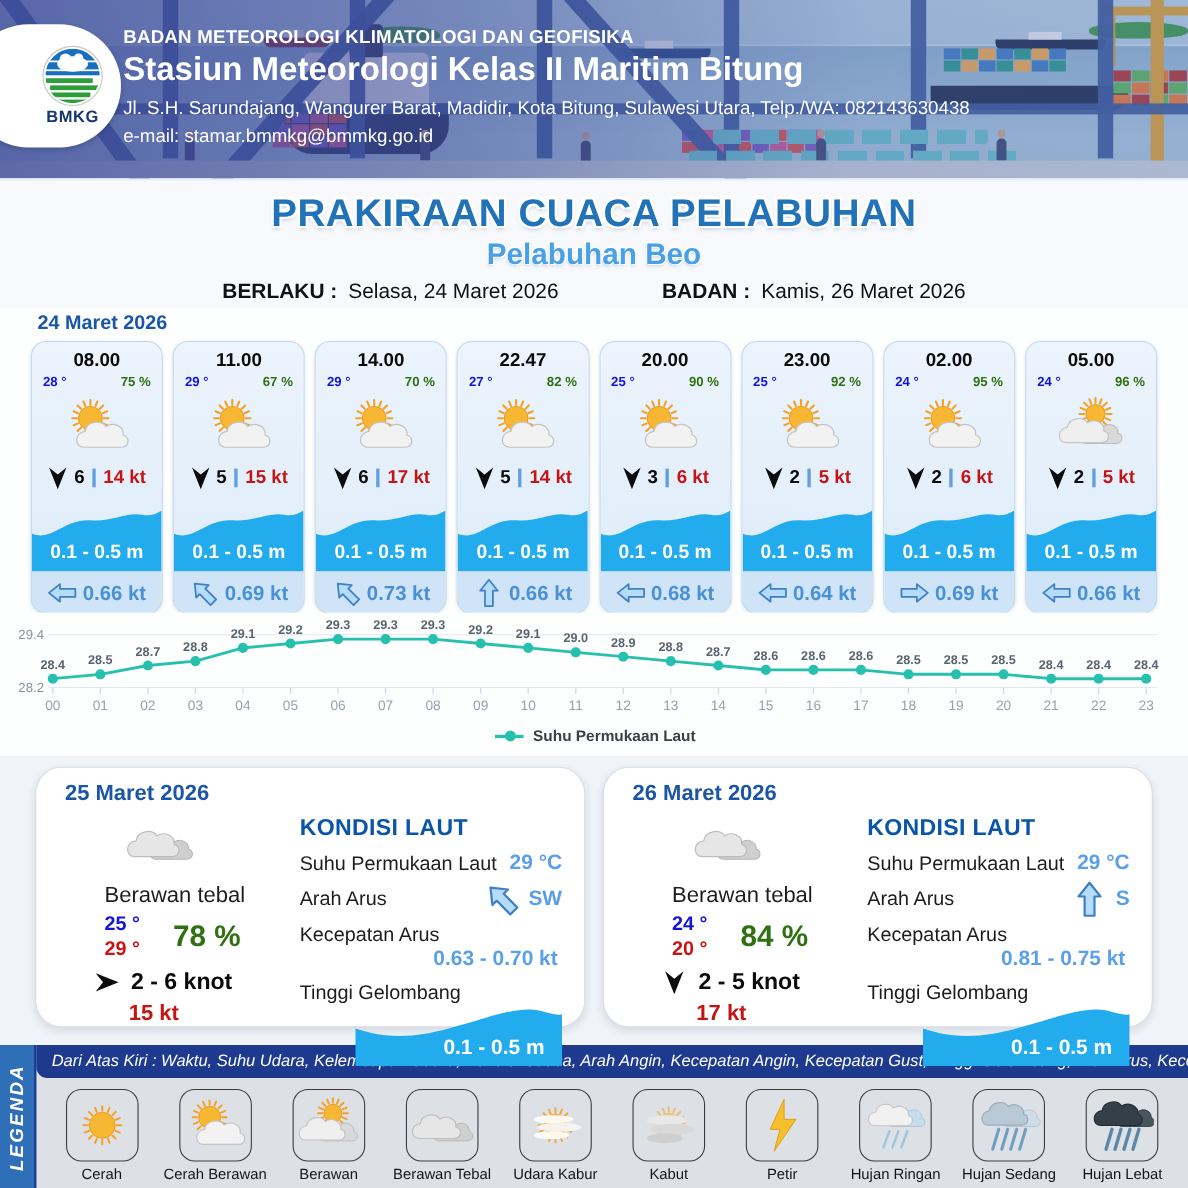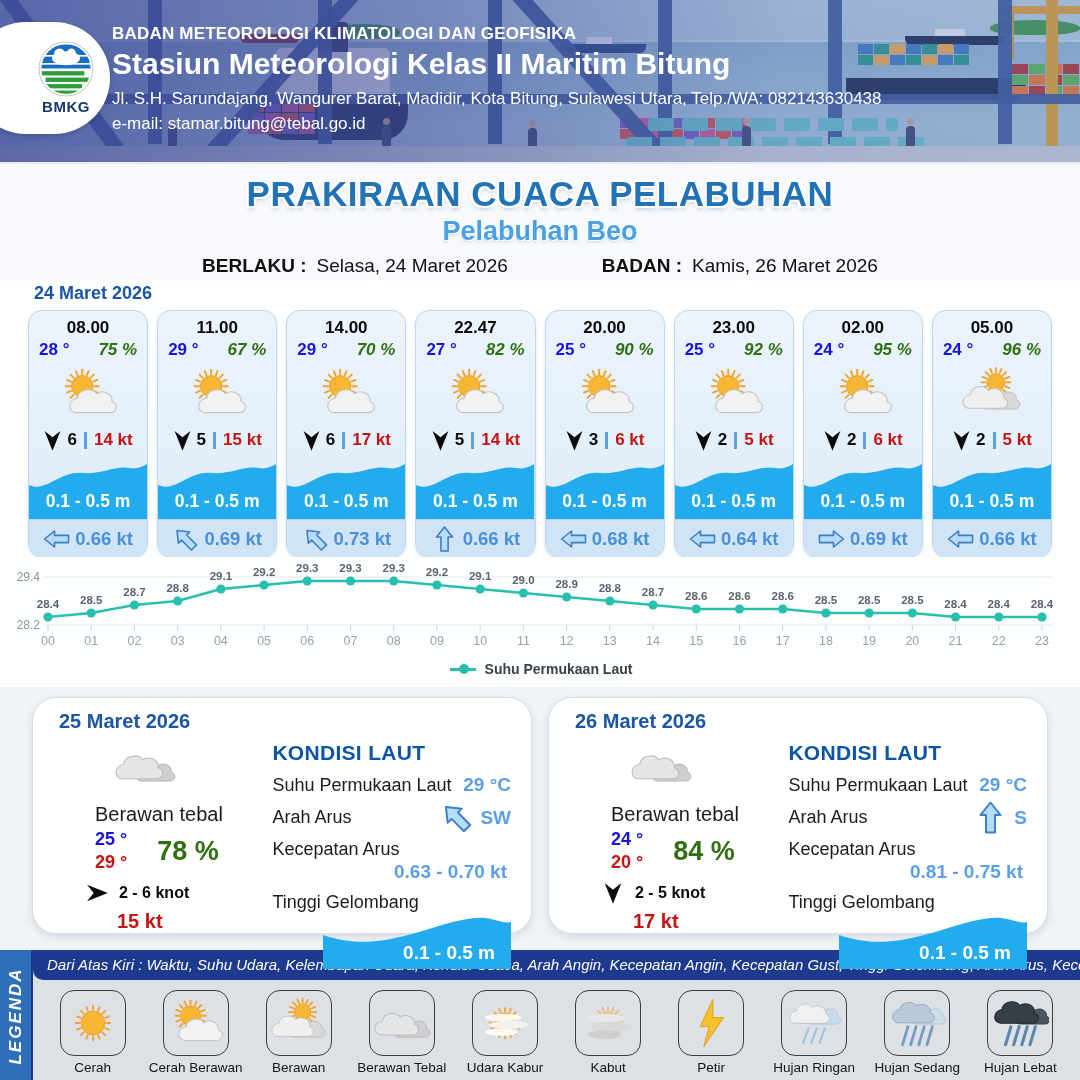--- a/index.html
+++ b/index.html
@@ -72,23 +72,23 @@
   .validity .grp + .grp{margin-left:80px;}
   .vlbl{font-weight:bold;}
 
   
   .forecast{height:277px;flex:none;background:#fdfefe;padding:0 28px;box-sizing:border-box;}
   .fdate{font-size:18px;font-weight:bold;color:#1b55a6;margin:3px 0 6px 6px;}
   .cards{display:flex;gap:9px;height:248px;}
   .card{flex:1;background:linear-gradient(#ecf4fc,#dcebf9);border:1px solid #c3d7ec;border-radius:14px;
         display:flex;flex-direction:column;overflow:hidden;box-shadow:0 1px 3px rgba(40,70,110,.12);}
   .c-time{text-align:center;font-weight:bold;font-size:17px;color:#0a0a0a;margin-top:7px;}
-  .c-th{display:flex;justify-content:space-between;padding:2px 10px 0;font-weight:bold;font-size:17px;}
+  .c-th{display:flex;justify-content:space-between;padding:2px 10px 0;font-weight:bold;font-size:12px;}
   .c-temp{color:#1414dc;}
-  .c-hum{color:#2f7111;font-style:italic;}
+  .c-hum{color:#2f7111;}
   .wx{height:62px;width:74px;margin:3px auto 0;}
   .wx svg{display:block;width:100%;height:100%;}
   .c-wind{display:flex;align-items:center;justify-content:center;gap:5px;font-size:17px;font-weight:bold;height:30px;color:#0a0a0a;}
   .warrow{width:19px;height:23px;display:inline-block;}
   .warrow svg{display:block;width:100%;height:100%;}
   .warrow[data-dir="E"] svg{transform:rotate(-90deg);}
   .wdiv{width:3px;height:17px;background:#5e9fe0;display:inline-block;margin:0 2px;}
   .wgust{color:#c41414;}
   .c-wave{margin-top:auto;position:relative;height:60px;}
   .c-wave svg{position:absolute;inset:0;width:100%;height:100%;}
@@ -117,21 +117,21 @@
   .dbody{display:flex;flex:1;min-height:0;}
   .dleft{width:45%;}
   .wx-daily{width:100px;height:62px;margin:2px 0 0 36px;}
   .wx-daily svg{display:block;width:100%;height:100%;}
   .dcond{font-size:20px;color:#1c1c1c;margin:6px 0 0 36px;}
   .dtemps{display:flex;align-items:center;gap:30px;margin:2px 0 0 36px;}
   .tcol{display:flex;flex-direction:column;line-height:1.3;}
   .tmin{color:#1414dc;font-weight:bold;font-size:18px;}
   .tmax{color:#cc1111;font-weight:bold;font-size:18px;}
   .dhum{color:#2f7111;font-weight:bold;font-size:27px;}
-  .dwind{display:flex;align-items:center;gap:12px;margin:6px 0 0 28px;font-size:16px;font-weight:bold;color:#0a0a0a;}
+  .dwind{display:flex;align-items:center;gap:12px;margin:6px 0 0 28px;font-size:21px;font-weight:bold;color:#0a0a0a;}
   .warrow.daily{width:20px;height:24px;}
   .dgust{color:#c41414;font-weight:bold;font-size:20px;margin:5px 0 0 58px;}
   .dright{flex:1;padding-left:10px;}
   .sea-title{font-size:21px;font-weight:800;color:#0a55a8;letter-spacing:.3px;margin:8px 0 2px;}
   .sea-row{display:flex;justify-content:space-between;align-items:center;margin-top:9px;font-size:18px;color:#1c1c1c;}
   .sea-val{color:#5aa0e8;font-weight:bold;font-size:19px;}
   .sea-dir{display:flex;align-items:center;gap:7px;}
   .carrow.big{width:33px;height:25px;}
   .sea-lbl-line{margin-top:9px;font-size:18px;color:#1c1c1c;}
   .sea-val-line{text-align:right;color:#5aa0e8;font-weight:bold;font-size:19px;margin-top:1px;padding-right:4px;}
@@ -278,21 +278,21 @@
           <rect x="-23" y="14" width="38" height="4" fill="#2e9e3a"></rect>
           <rect x="-14" y="20" width="30" height="3.5" fill="#2e9e3a"></rect>
         </g>
       </svg>
       <div class="logo-text">BMKG</div>
     </div>
     <div class="head-text">
       <div class="org">BADAN METEOROLOGI KLIMATOLOGI DAN GEOFISIKA</div>
       <div class="station">Stasiun Meteorologi Kelas II Maritim Bitung</div>
       <div class="addr">Jl. S.H. Sarundajang, Wangurer Barat, Madidir, Kota Bitung, Sulawesi Utara, Telp./WA: 082143630438</div>
-      <div class="mail">e-mail: stamar.bitung@tebal.go.id</div>
+      <div class="mail">e-mail: stamar.bmmkg@bmmkg.go.id</div>
     </div>
   </header>
 
   <section class="title-block">
     <h1 class="main-title">PRAKIRAAN CUACA PELABUHAN</h1>
     <h2 class="sub-title">Pelabuhan Beo</h2>
     <div class="validity">
       <span class="grp">
         <span class="vlbl">BERLAKU :</span>
         <span>Selasa, 24 Maret 2026</span>

